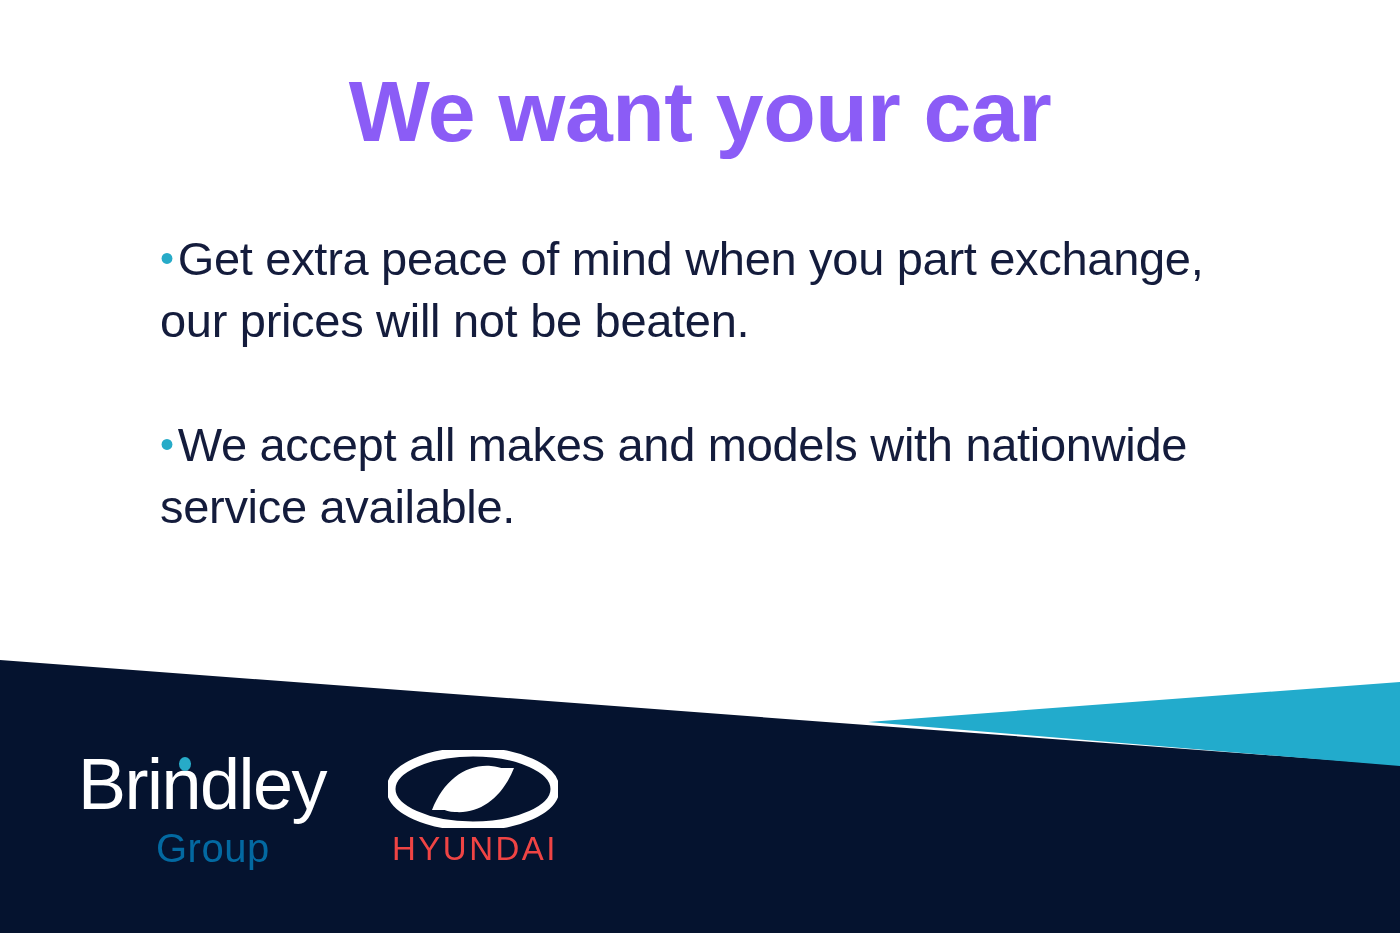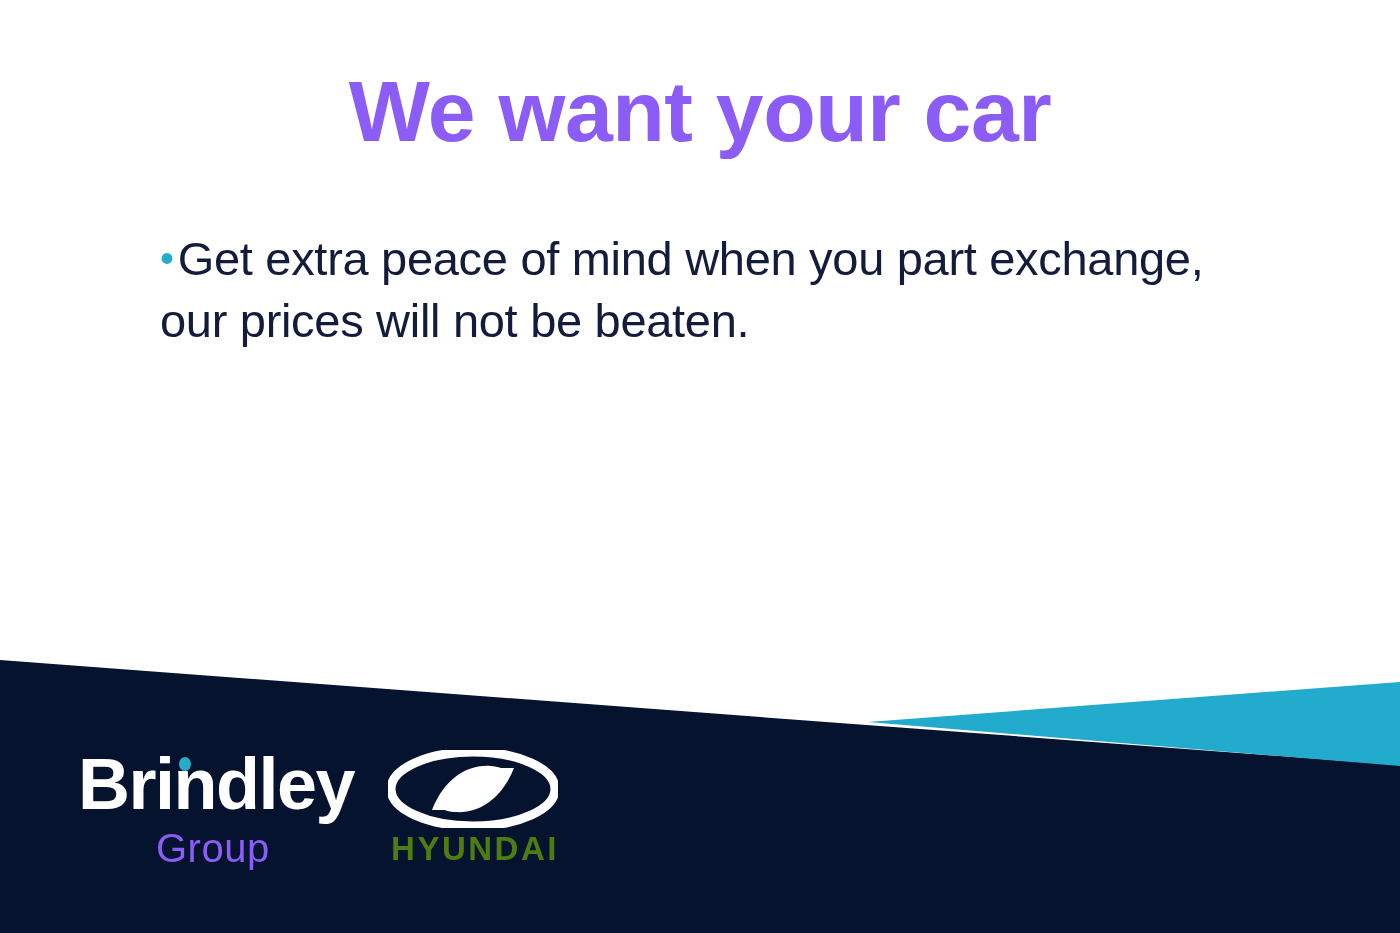--- a/index.html
+++ b/index.html
@@ -73,42 +73,42 @@
     left: 78px;
     top: 748px;
     width: 270px;
     height: 130px;
   }
   .brindley-word {
     position: absolute;
     left: 0;
     top: 0;
     font-size: 72px;
-    font-weight: 700;
+    font-weight: 400;
     color: #ffffff;
     letter-spacing: -1.5px;
     line-height: 1;
     text-align: right;
   }
   .brindley-dot {
     position: absolute;
     left: 101px;
     top: 9px;
     width: 12px;
     height: 14px;
     border-radius: 50%;
     background: #27abc8;
   }
   .brindley-group {
     position: absolute;
     left: 78px;
     top: 80px;
     font-size: 40px;
     font-weight: 400;
-    color: #8b5cf6;
+    color: #0369a1;
     letter-spacing: 0.5px;
     line-height: 1;
   }
 
   
   .hyundai-logo {
     position: absolute;
     left: 370px;
     top: 750px;
     width: 210px;
@@ -121,36 +121,39 @@
     width: 170px;
     height: 78px;
   }
   .hyundai-word {
     position: absolute;
     left: 0;
     top: 82px;
     width: 210px;
     text-align: center;
     font-size: 33px;
-    font-weight: 700;
-    color: #4d7c0f;
+    font-weight: 400;
+    color: #ef4444;
     letter-spacing: 2.5px;
     line-height: 1;
   }
 </style>
 </head>
 <body>
 
 <div id="canvas">
 
   <div class="headline">We want your car</div>
 
   <div class="bullets">
     <div class="bullet-line">
       <span class="dot">•</span><span>Get extra peace of mind when you part exchange, our prices will not be beaten.</span>
+    </div>
+    <div class="bullet-line second">
+      <span class="dot">•</span><span>We accept all makes and models with nationwide service available.</span>
     </div>
   </div>
 
   <svg class="shape-layer" viewBox="0 0 1400 933" preserveAspectRatio="none">
     <polygon points="0,660 1400,765 1400,933 0,933" fill="#05132f"></polygon>
     <polygon points="868,722 1400,682 1400,766" fill="#22abcc"></polygon>
   </svg>
 
   <div class="brindley-logo">
     <div class="brindley-word">Brindley</div>

